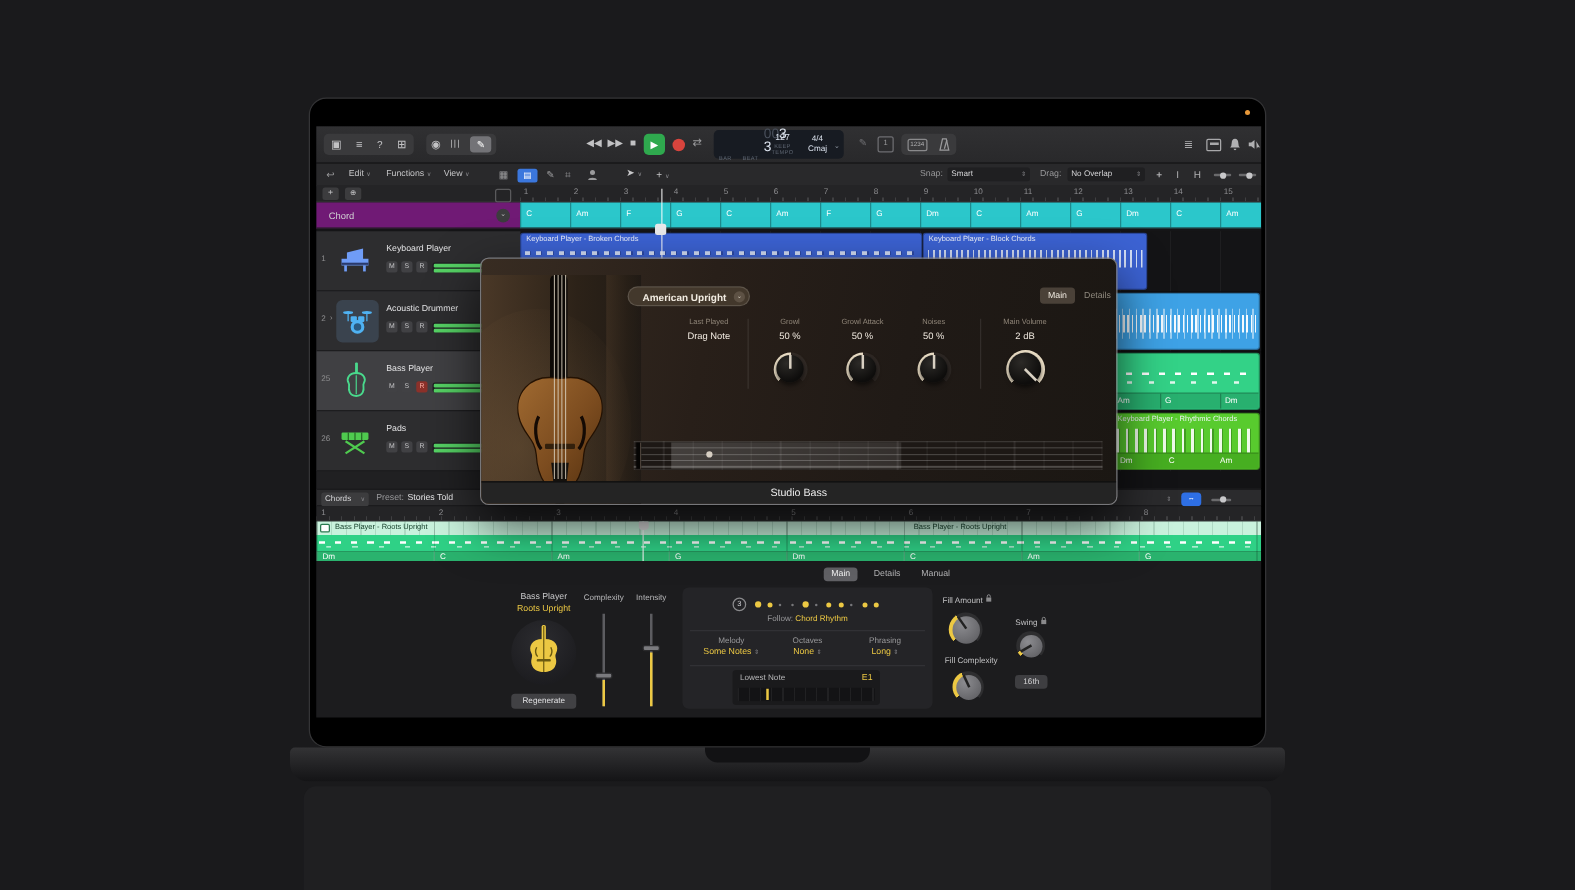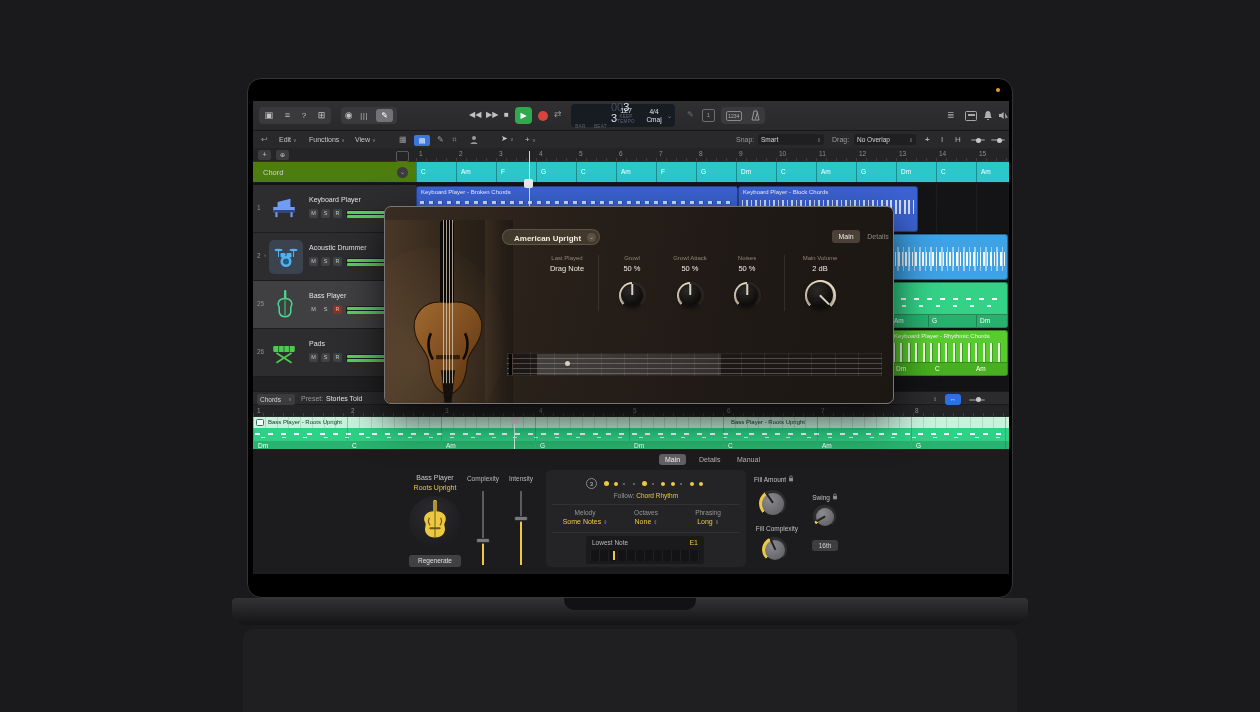--- a/index.html
+++ b/index.html
@@ -19,21 +19,21 @@
   .tbtn{color:#c2c2c4;font-size:9px;line-height:1;}
   
   .tb2{left:0;top:30px;width:756px;height:17px;background:#29292b;border-bottom:1px solid #1a1a1c;color:#bdbdbf;}
   .menu{font-size:7px;color:#c6c6c8;}
   .carat{font-size:5px;color:#86868a;}
   .inset{background:#1f1f21;border-radius:2px;color:#d6d6d8;font-size:6.5px;display:flex;align-items:center;justify-content:space-between;padding:0 3px;box-sizing:border-box;height:11px;}
   
   .lstrip{left:0;top:47px;width:163px;height:14px;background:#242426;border-bottom:1px solid #303032;box-sizing:border-box;}
   .ruler{left:163px;top:47px;width:593px;height:14px;background:#242426;border-bottom:1px solid #303032;box-sizing:border-box;overflow:hidden;}
   .ticks{position:absolute;left:0;bottom:0;width:100%;height:3px;background:repeating-linear-gradient(90deg,rgba(255,255,255,.13) 0 1px,transparent 1px 10px);}
-  .chead{left:0;top:61px;width:163px;height:21px;background:#4d7c0f;border-bottom:1px solid #1b1b1d;box-sizing:border-box;}
+  .chead{left:0;top:61px;width:163px;height:21px;background:#701a75;border-bottom:1px solid #1b1b1d;box-sizing:border-box;}
   .clane{left:163px;top:61px;width:593px;height:21px;background:#2bc7cb;overflow:hidden;border-bottom:1px solid #1b1b1d;box-sizing:border-box;}
   .ccell{position:absolute;top:0;height:100%;border-left:1px solid rgba(0,0,0,.3);box-sizing:border-box;color:#fff;font-size:6.5px;padding:6px 0 0 4px;}
   .hcol{background:#2d2d2f;border-bottom:1px solid #1d1d1f;box-sizing:border-box;}
   .lanes{left:163px;top:84px;width:593px;height:206px;background:#141416;}
   .grid{position:absolute;inset:0;background:repeating-linear-gradient(90deg,rgba(255,255,255,.045) 0 1px,transparent 1px 40px);}
   .rgn{position:absolute;border-radius:3px;box-sizing:border-box;border:1px solid rgba(0,0,0,.35);overflow:hidden;}
   .rlab{position:absolute;left:4px;top:2px;font-size:6px;color:rgba(245,248,255,.95);white-space:nowrap;}
   .msr{display:inline-block;width:9px;height:9px;background:#414144;border-radius:2px;font-size:5.5px;color:#c4c4c6;text-align:center;line-height:9px;margin-right:3px;}
   .mbar{position:absolute;height:3px;background:#55d164;border-radius:1px;}
   .mbg{position:absolute;background:#1e1e20;border-radius:2px;}
@@ -552,20 +552,21 @@
               <div class="ptr" style="position: absolute; background: rgb(216, 208, 194); transform: translateX(-50%) rotate(135deg);"></div>
             </div>
           </div>
 
      <div style="position:absolute;left:122px;top:146px;width:375px;height:23px;background:#1d1815;border-top:1px solid rgba(255,255,255,.07);border-bottom:1px solid rgba(255,255,255,.07);box-sizing:border-box;background-image:repeating-linear-gradient(90deg,rgba(255,255,255,.07) 0 1px,transparent 1px 23.4px),repeating-linear-gradient(180deg,transparent 0 4px,rgba(255,255,255,.22) 4px 5px);">
        <div style="position:absolute;left:2px;top:0;width:3px;height:100%;background:#060504;border-right:1px solid #4a4038;"></div>
        <div style="position:absolute;left:30px;top:0;width:184px;height:100%;background:linear-gradient(90deg,rgba(255,255,255,.17),rgba(255,255,255,.1));"></div>
        <div class="dot" style="left:58px;top:7px;width:5px;height:5px;background:#d6cec2;"></div>
      </div>
 
+     <div style="position:absolute;left:0;bottom:0;width:100%;height:17px;background:#242424;border-top:1px solid #0c0c0c;text-align:center;line-height:17px;font-size:8.5px;color:#ececec;"><span>Studio Bass</span></div>
    </div>
 
   </div>
  </div>
  <div class="a chassis">
       <div class="a notch"></div>
     </div>
  <div class="a deck"></div>
 </div>
 

